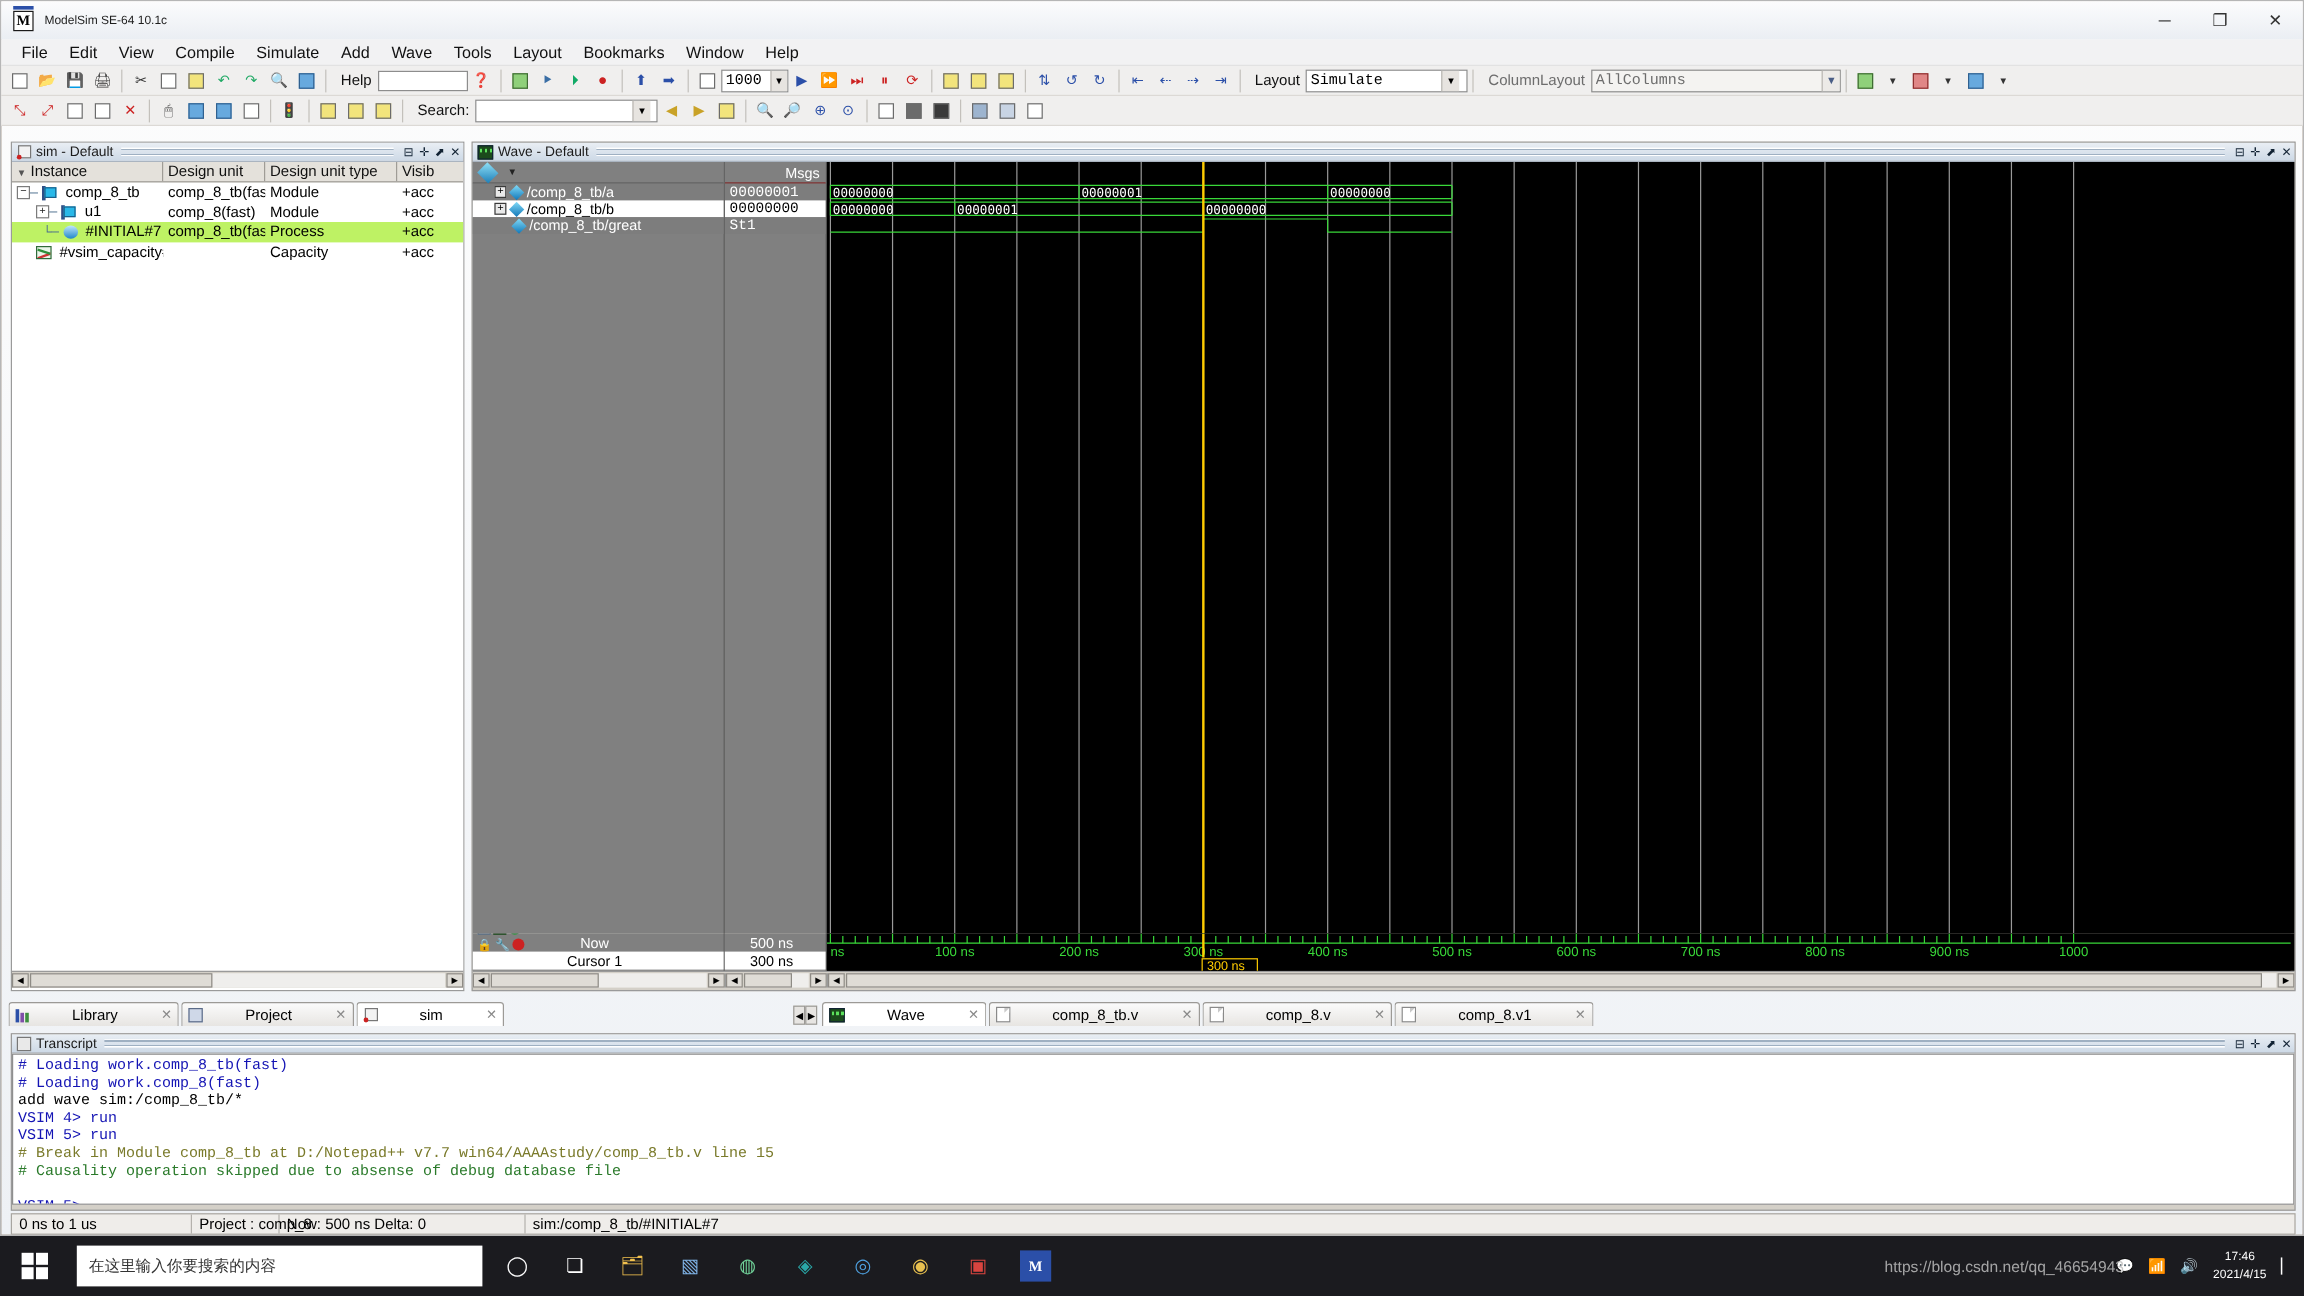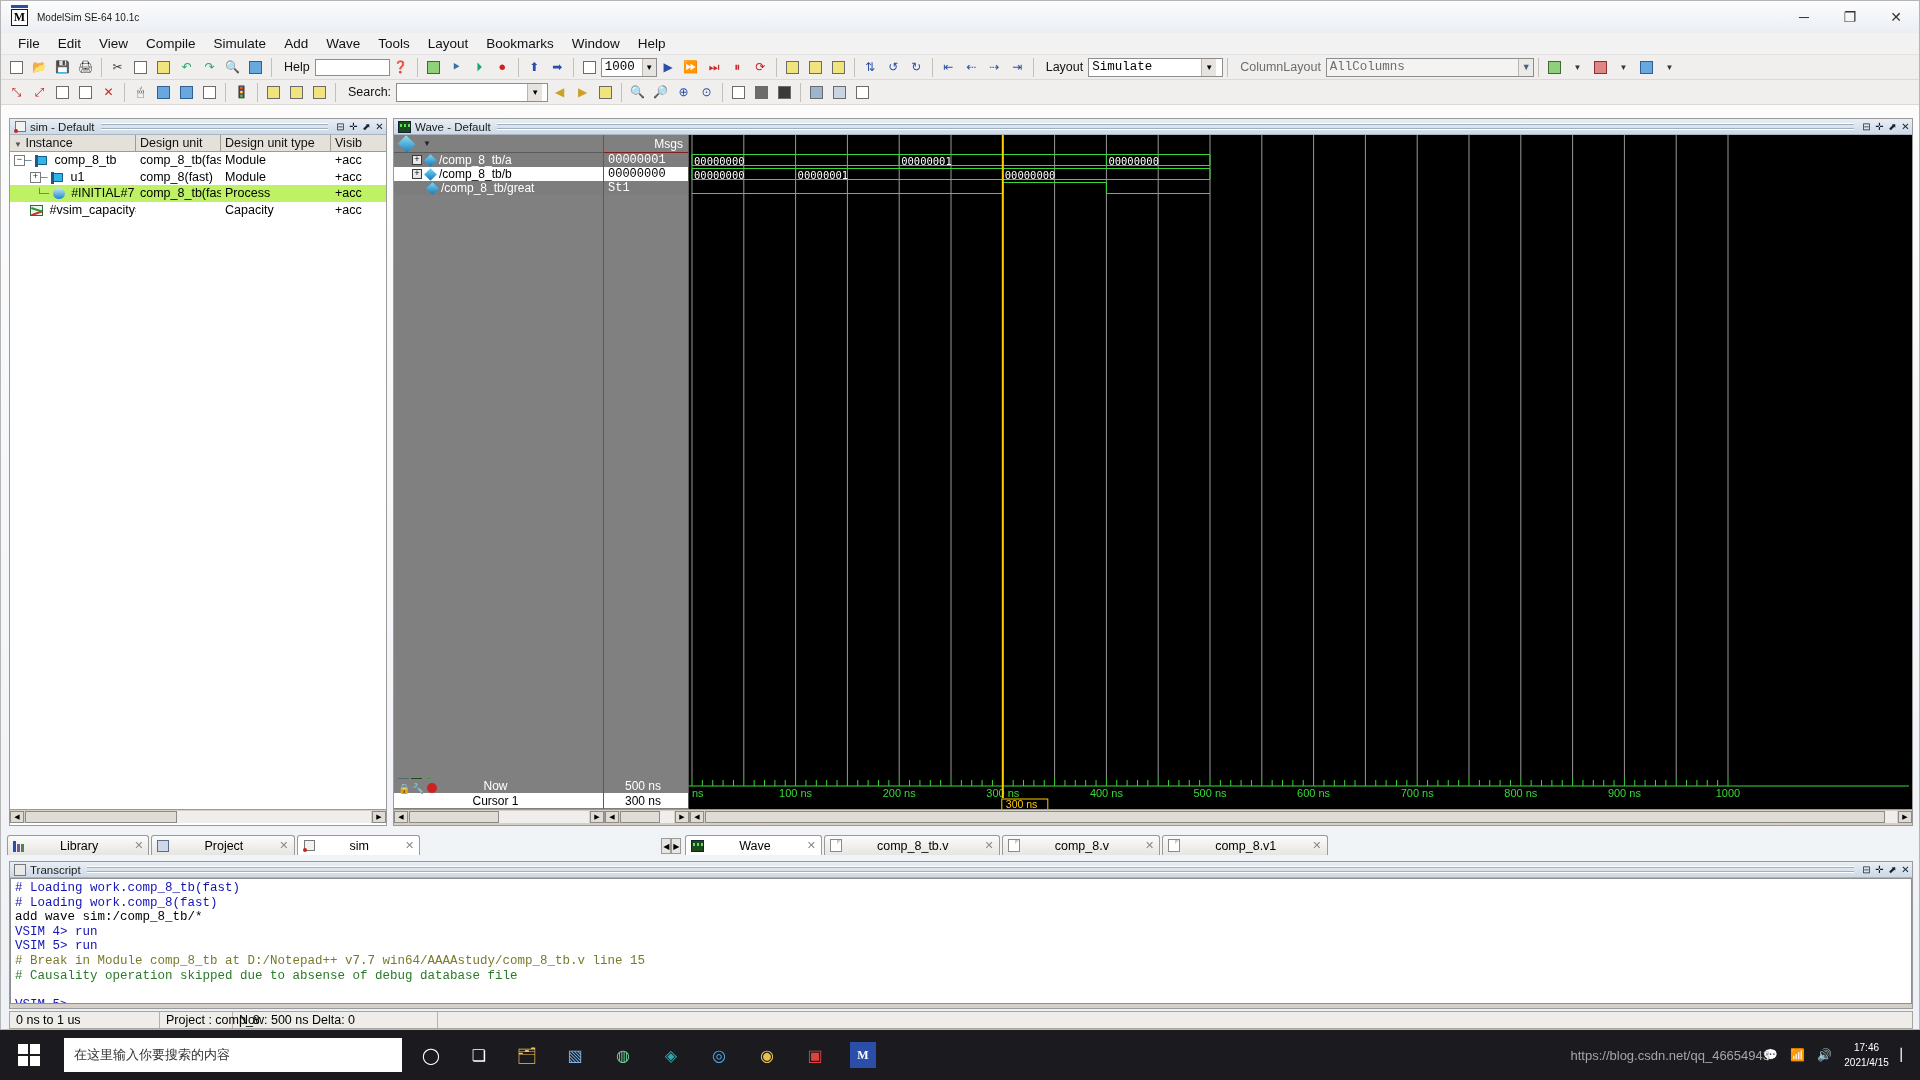--- a/index.html
+++ b/index.html
@@ -875,20 +875,21 @@
         <div class="tsline c-green"># Causality operation skipped due to absense of debug database file</div>
         <div class="tsline" style="height:14.6px"></div>
         <div class="tsline c-blue">VSIM 5&gt;</div>
       </div>
     </div>
 
     <div class="statusbar">
       <div class="sbcell" style="width:150px">0 ns to 1 us</div>
       <div class="sbcell" style="width:73px">Project : comp_8</div>
       <div class="sbcell" style="width:205px">Now: 500 ns  Delta: 0</div>
+      <div class="sbcell" style="flex:1;border-right:0">sim:/comp_8_tb/#INITIAL#7</div>
     </div>
   </div>
 
   <div class="taskbar">
     <div class="tbstart">
       <span class="winlogo">
           <i></i>
           <i></i>
           <i></i>
           <i></i>

